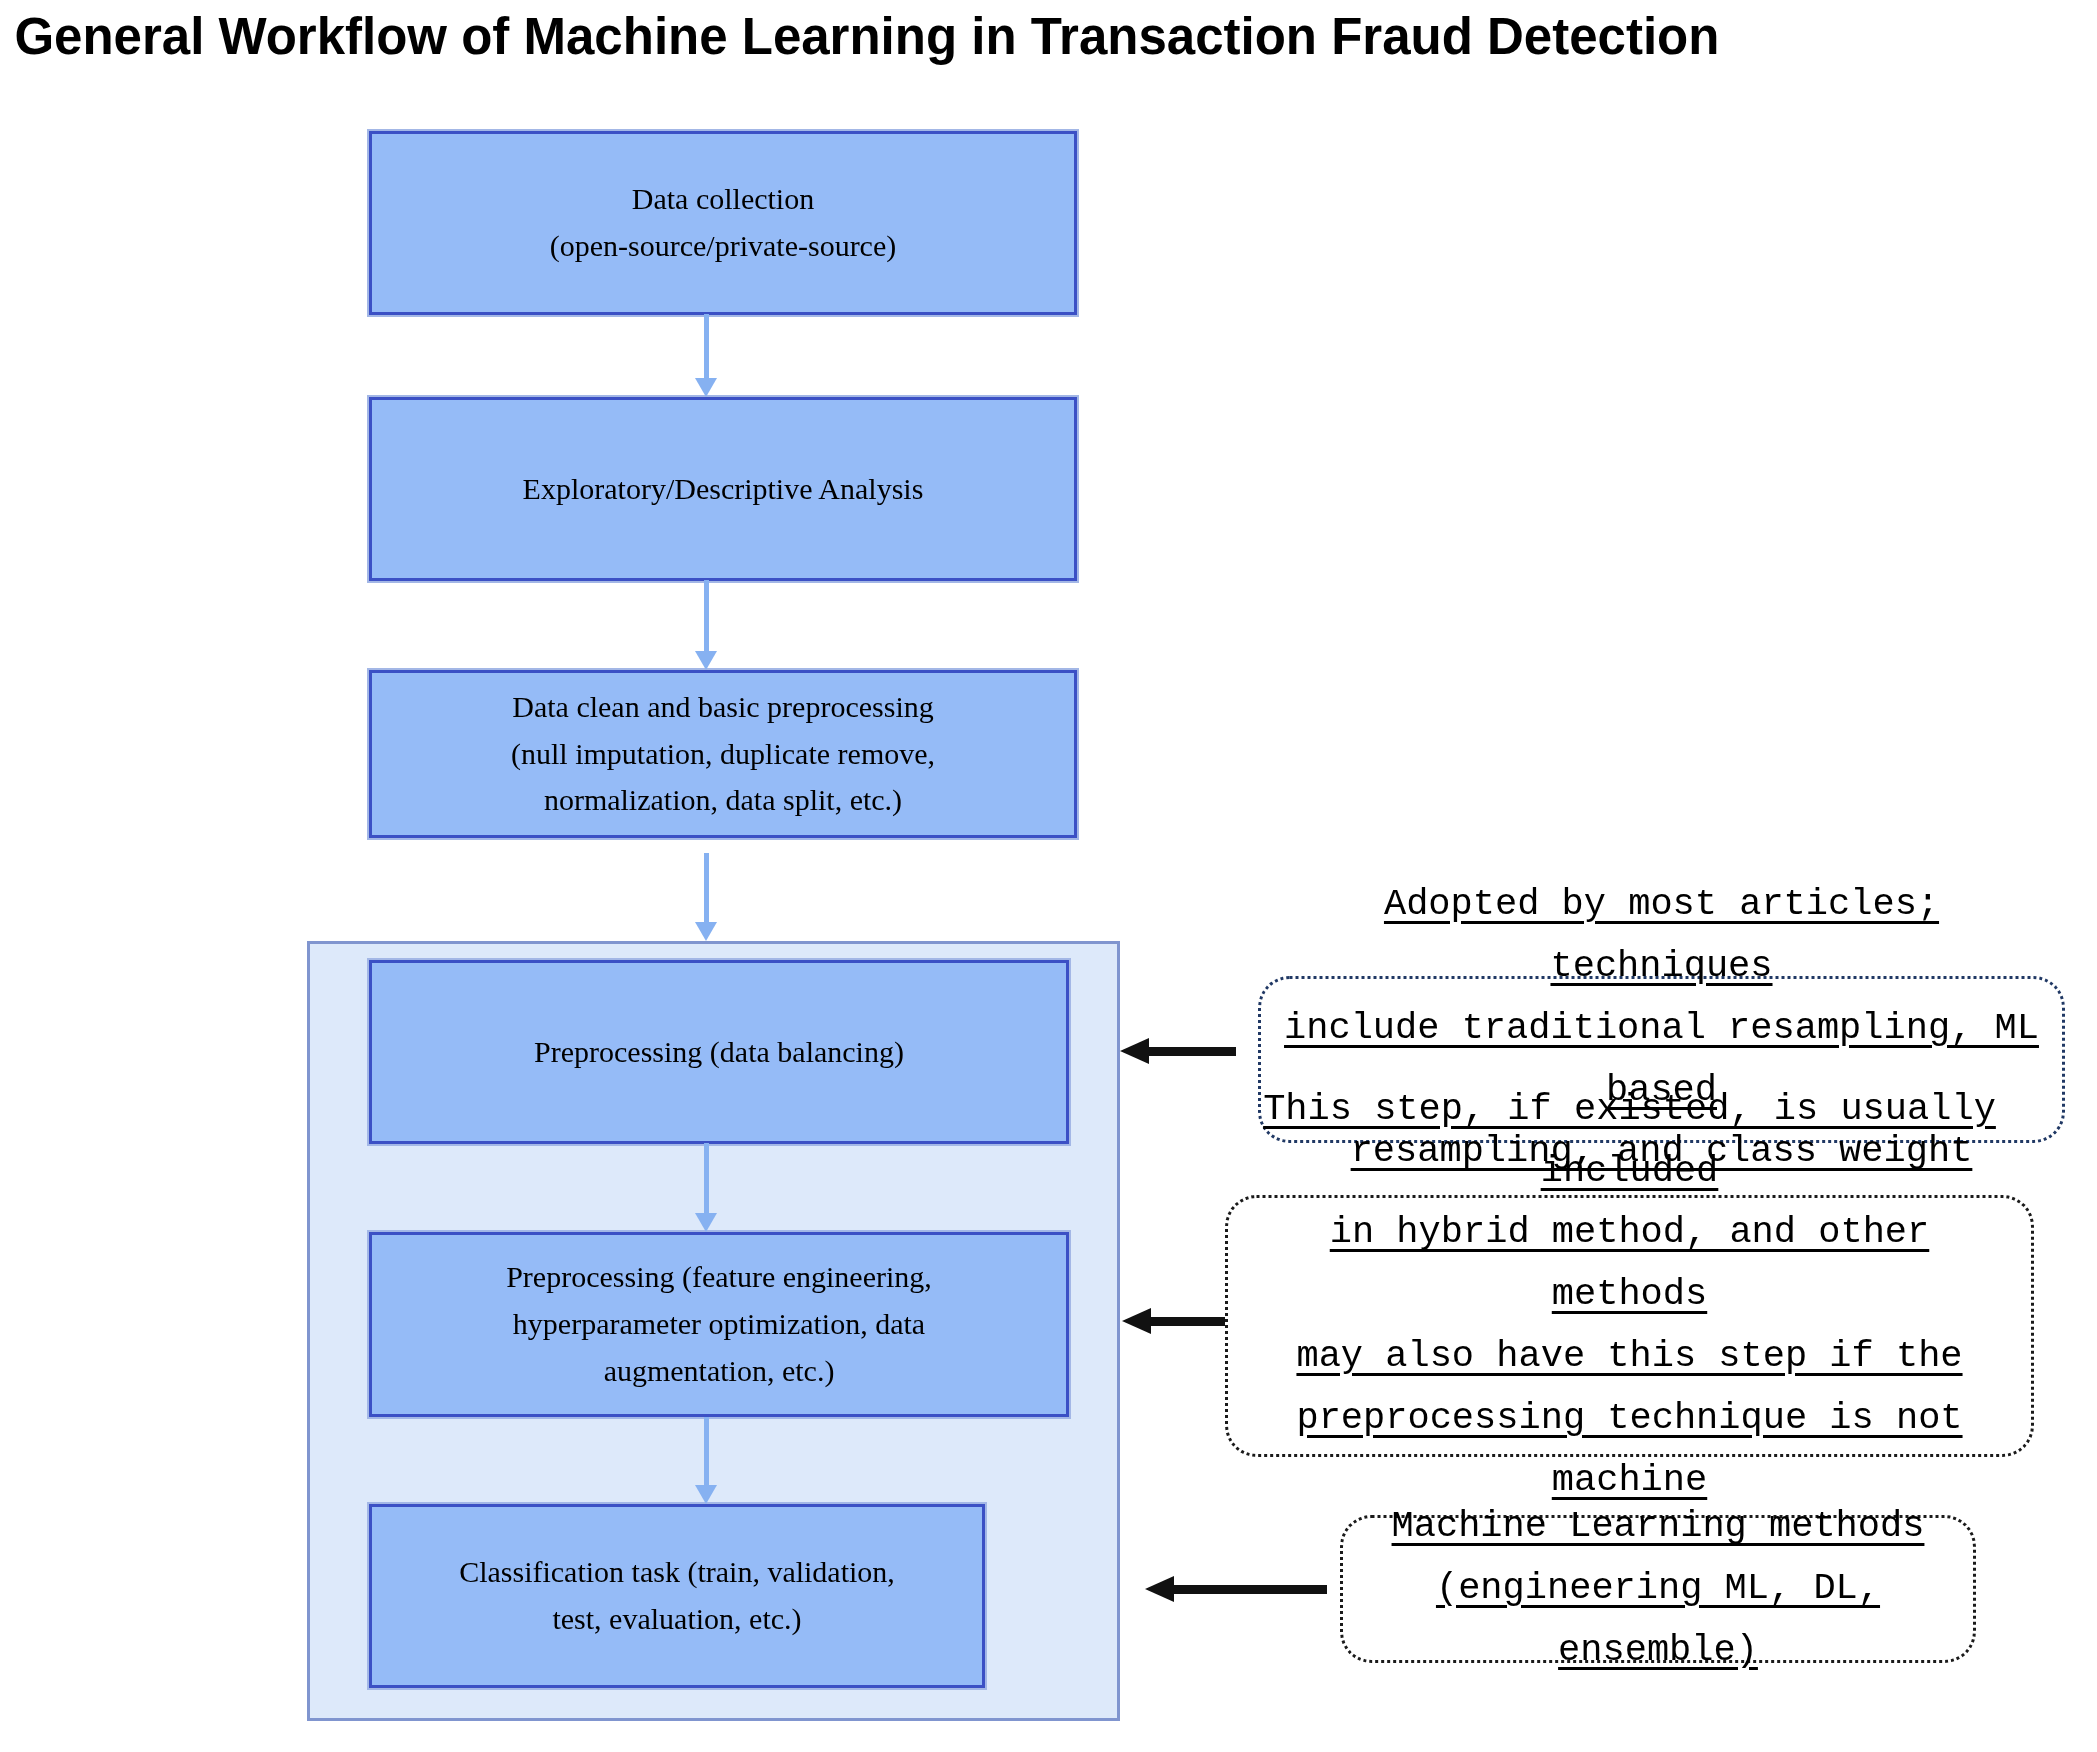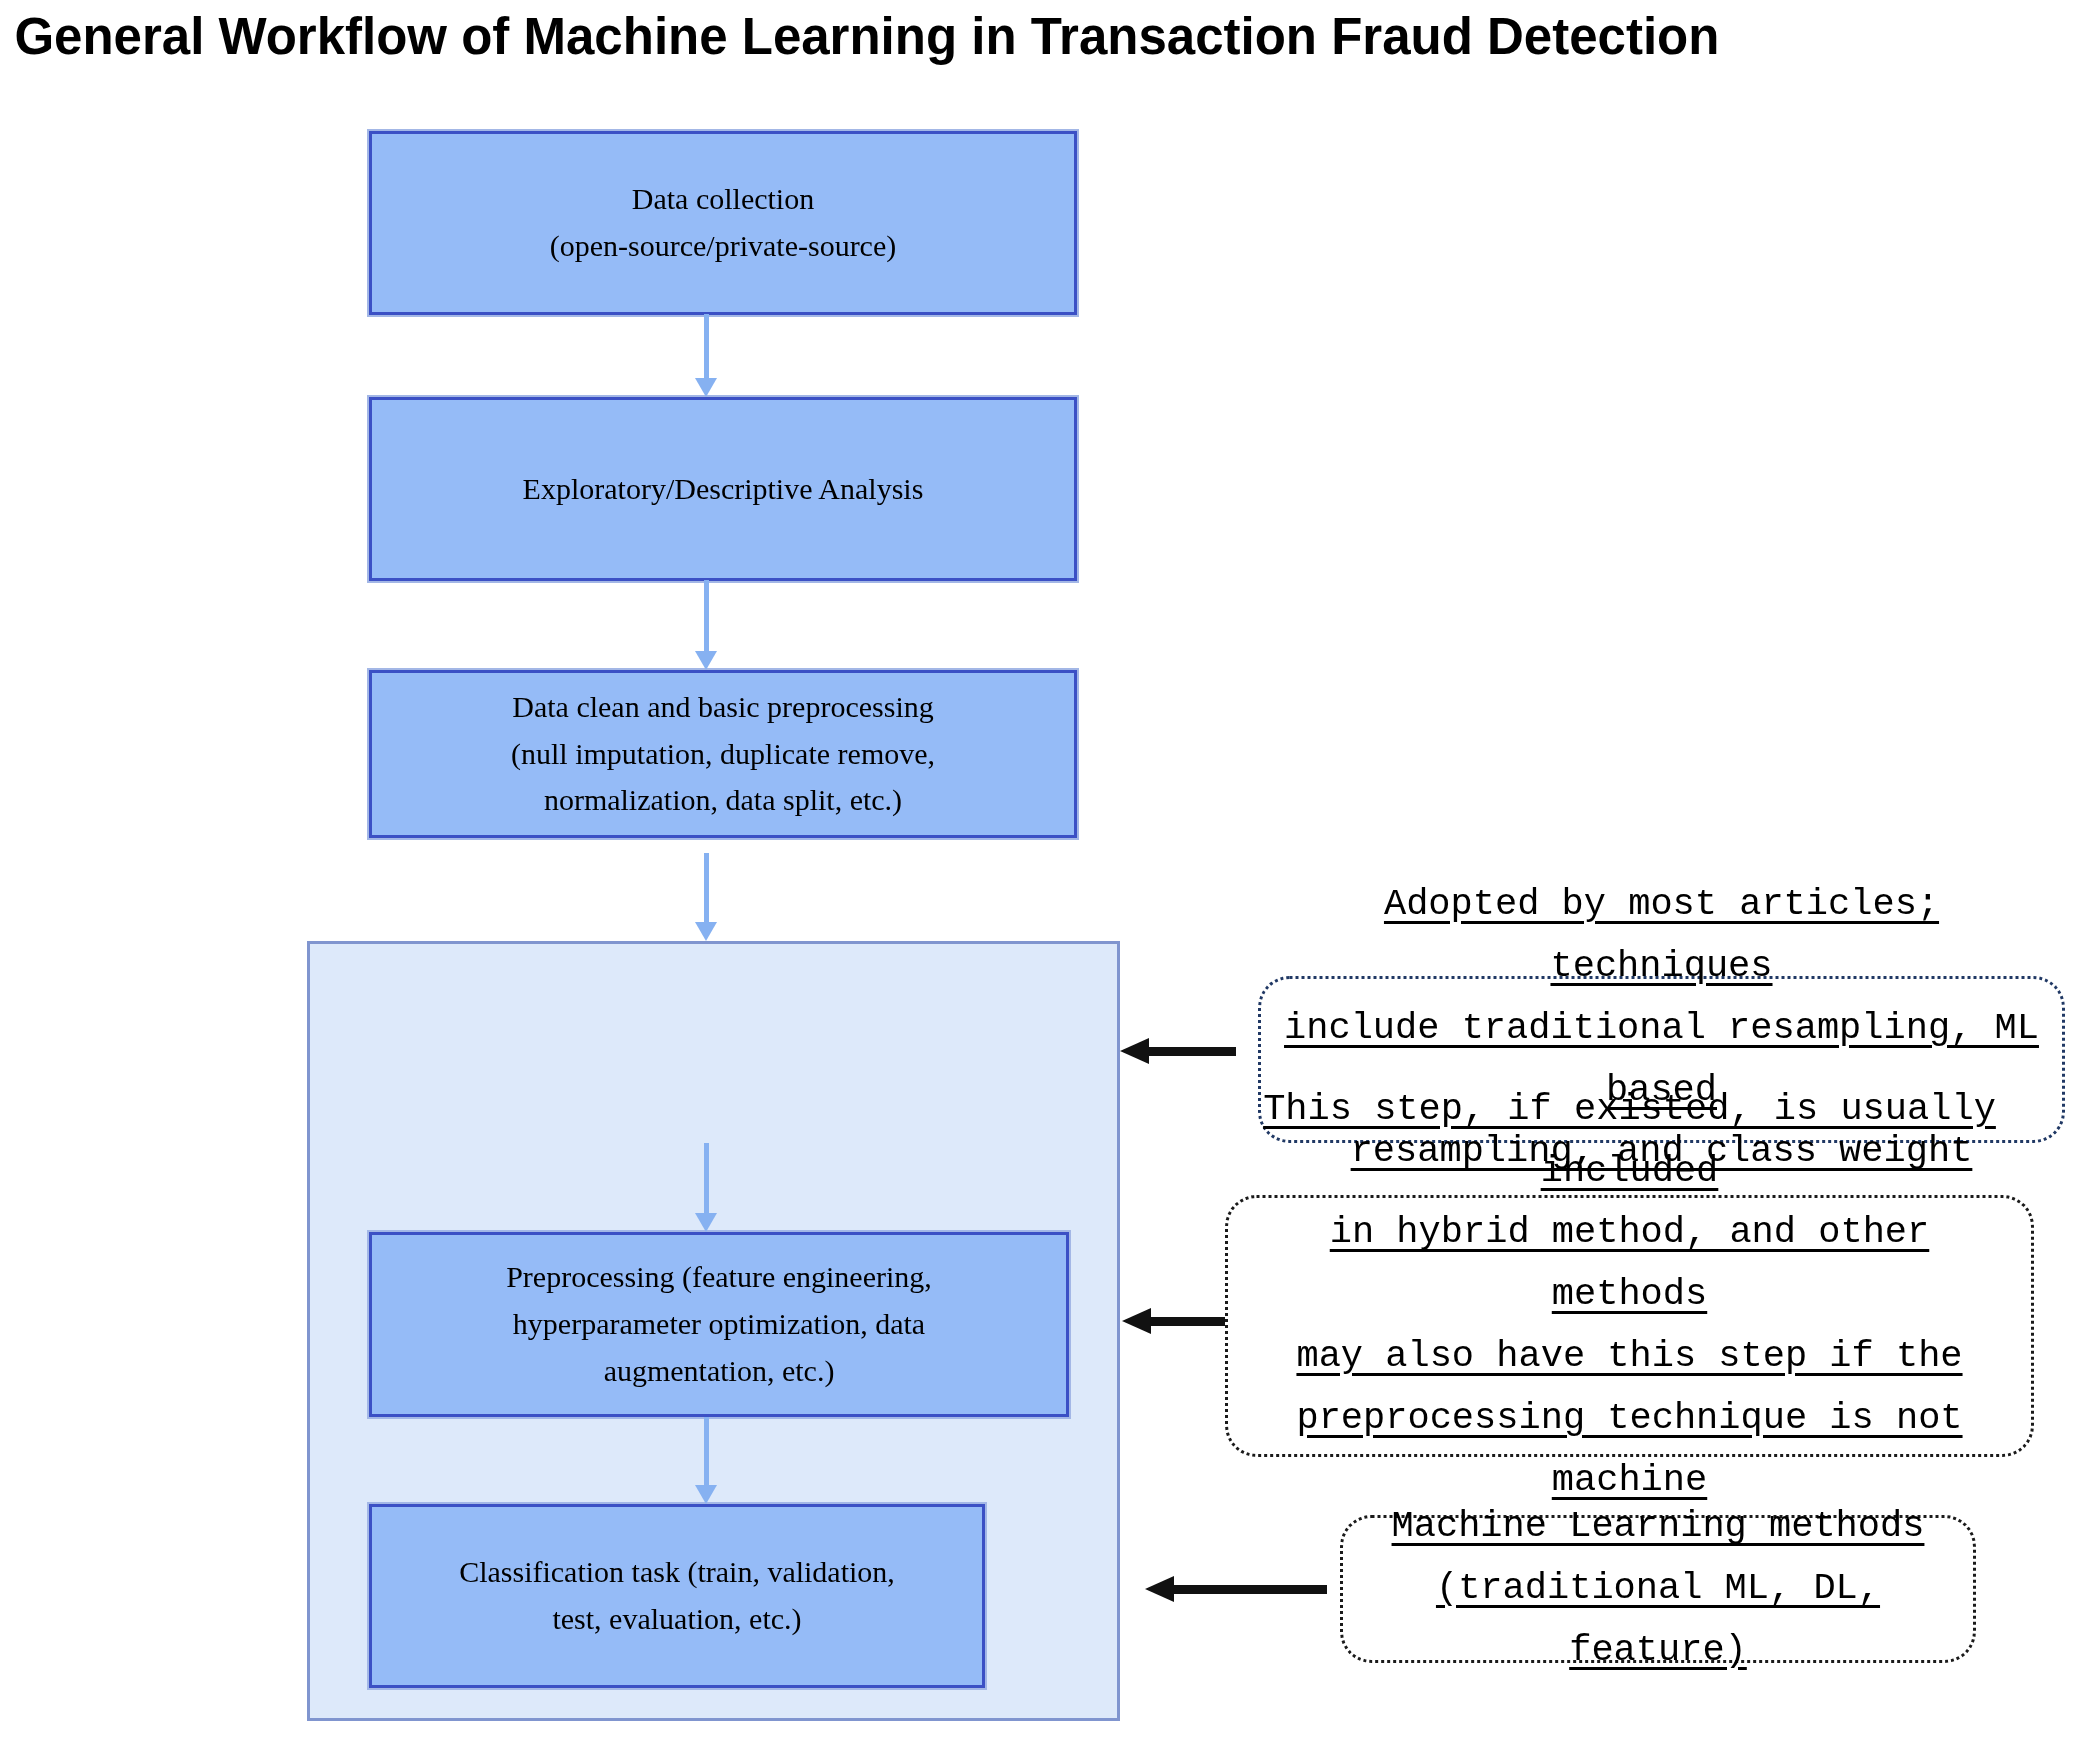--- a/index.html
+++ b/index.html
@@ -96,20 +96,23 @@
     <span class="bind-text">Data collection
 (open-source/private-source)</span>
   </div>
 
   <div class="flow-box" style="left:369px;top:670px;width:708px;height:168px;">
     <span class="bind-text">Data clean and basic preprocessing
 (null imputation, duplicate remove,
 normalization, data split, etc.)</span>
   </div>
 
+  <div class="flow-box" style="left:369px;top:960px;width:700px;height:184px;">
+    <span class="bind-text">Preprocessing (data balancing)</span>
+  </div>
 
   <div class="flow-box" style="left:369px;top:1232px;width:700px;height:185px;">
     <span class="bind-text">Preprocessing (feature engineering,
 hyperparameter optimization, data
 augmentation, etc.)</span>
   </div>
 
   <div class="flow-box" style="left:369px;top:1504px;width:616px;height:184px;">
     <span class="bind-text">Classification task (train, validation,
 test, evaluation, etc.)</span>
@@ -158,17 +161,17 @@
   <div class="note-box" style="left:1225px;top:1195px;width:809px;height:262px;padding:6.6px 19.7px;">
     <span class="bind-text">This step, if existed, is usually included
 in hybrid method, and other methods
 may also have this step if the
 preprocessing technique is not machine
 learning based</span>
   </div>
 
   <div class="note-box" style="left:1340px;top:1515px;width:636px;height:148px;padding:6.6px 19.7px;">
     <span class="bind-text">Machine Learning methods
-(traditional ML, DL, feature)</span>
+(engineering ML, DL, ensemble)</span>
   </div>
 
 </div>
 
 
 </body></html>

